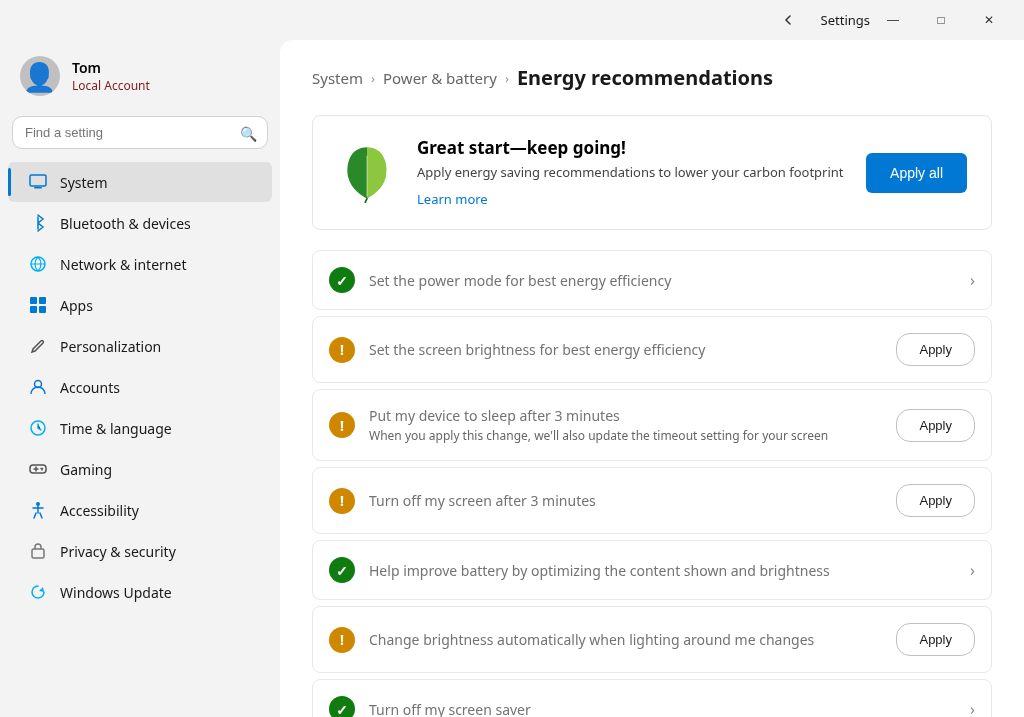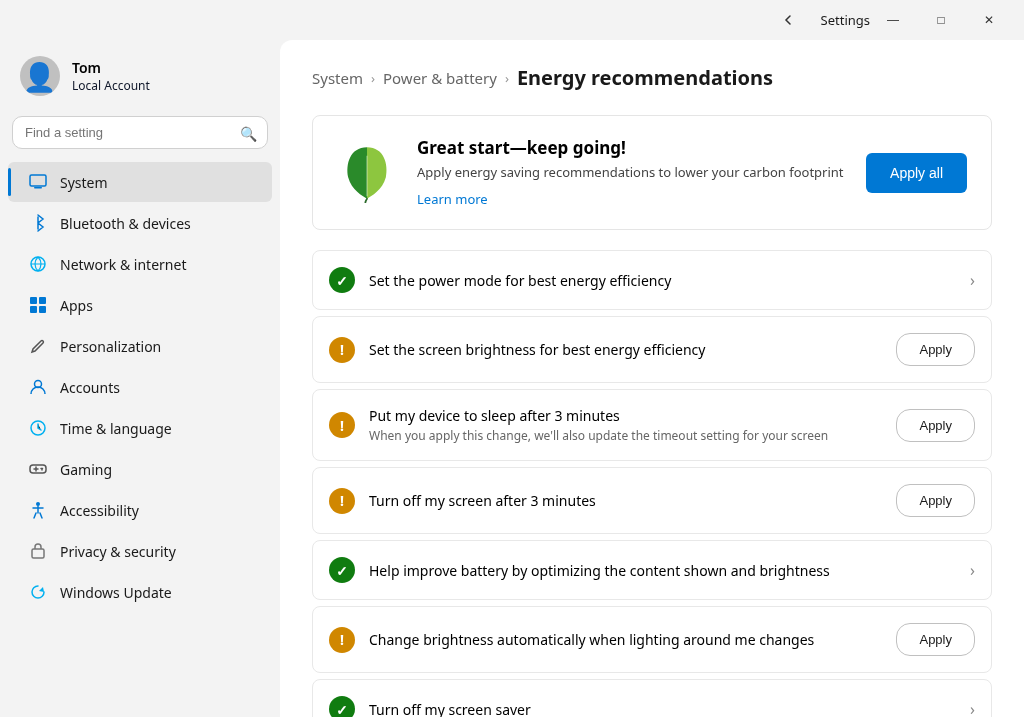--- a/index.html
+++ b/index.html
@@ -82,21 +82,21 @@
       justify-content: center;
       overflow: hidden;
     }
     .avatar-icon {
       font-size: 28px;
       color: #888;
       line-height: 1;
     }
     .user-info { display: flex; flex-direction: column; }
     .user-name { font-size: 14px; font-weight: 600; }
-    .user-type { font-size: 12px; color: #0f172a; }
+    .user-type { font-size: 12px; color: #7f1d1d; }
 
     .search-box {
       margin: 0 12px 12px 12px;
       position: relative;
     }
     .search-input {
       width: 100%;
       padding: 8px 17px 8px 12px;
       border: 1px solid #d0d0d0;
       border-radius: 10px;
@@ -220,21 +220,21 @@
       display: flex;
       align-items: center;
       justify-content: center;
       flex-shrink: 0;
       font-size: 14px;
       font-weight: 700;
     }
     .rec-icon.green { background: #107c10; color: white; }
     .rec-icon.orange { background: #d08700; color: white; }
     .rec-text { flex: 1; }
-    .rec-label { font-size: 14px; color: #000000; }
+    .rec-label { font-size: 14px; color: #737373; }
     .rec-sublabel { font-size: 12px; color: #666; margin-top: 2px; }
     .rec-action {
       display: flex;
       align-items: center;
       gap: 8px;
     }
     .apply-btn {
       background: white;
       border: 1px solid #c0c0c0;
       border-radius: 14px;

